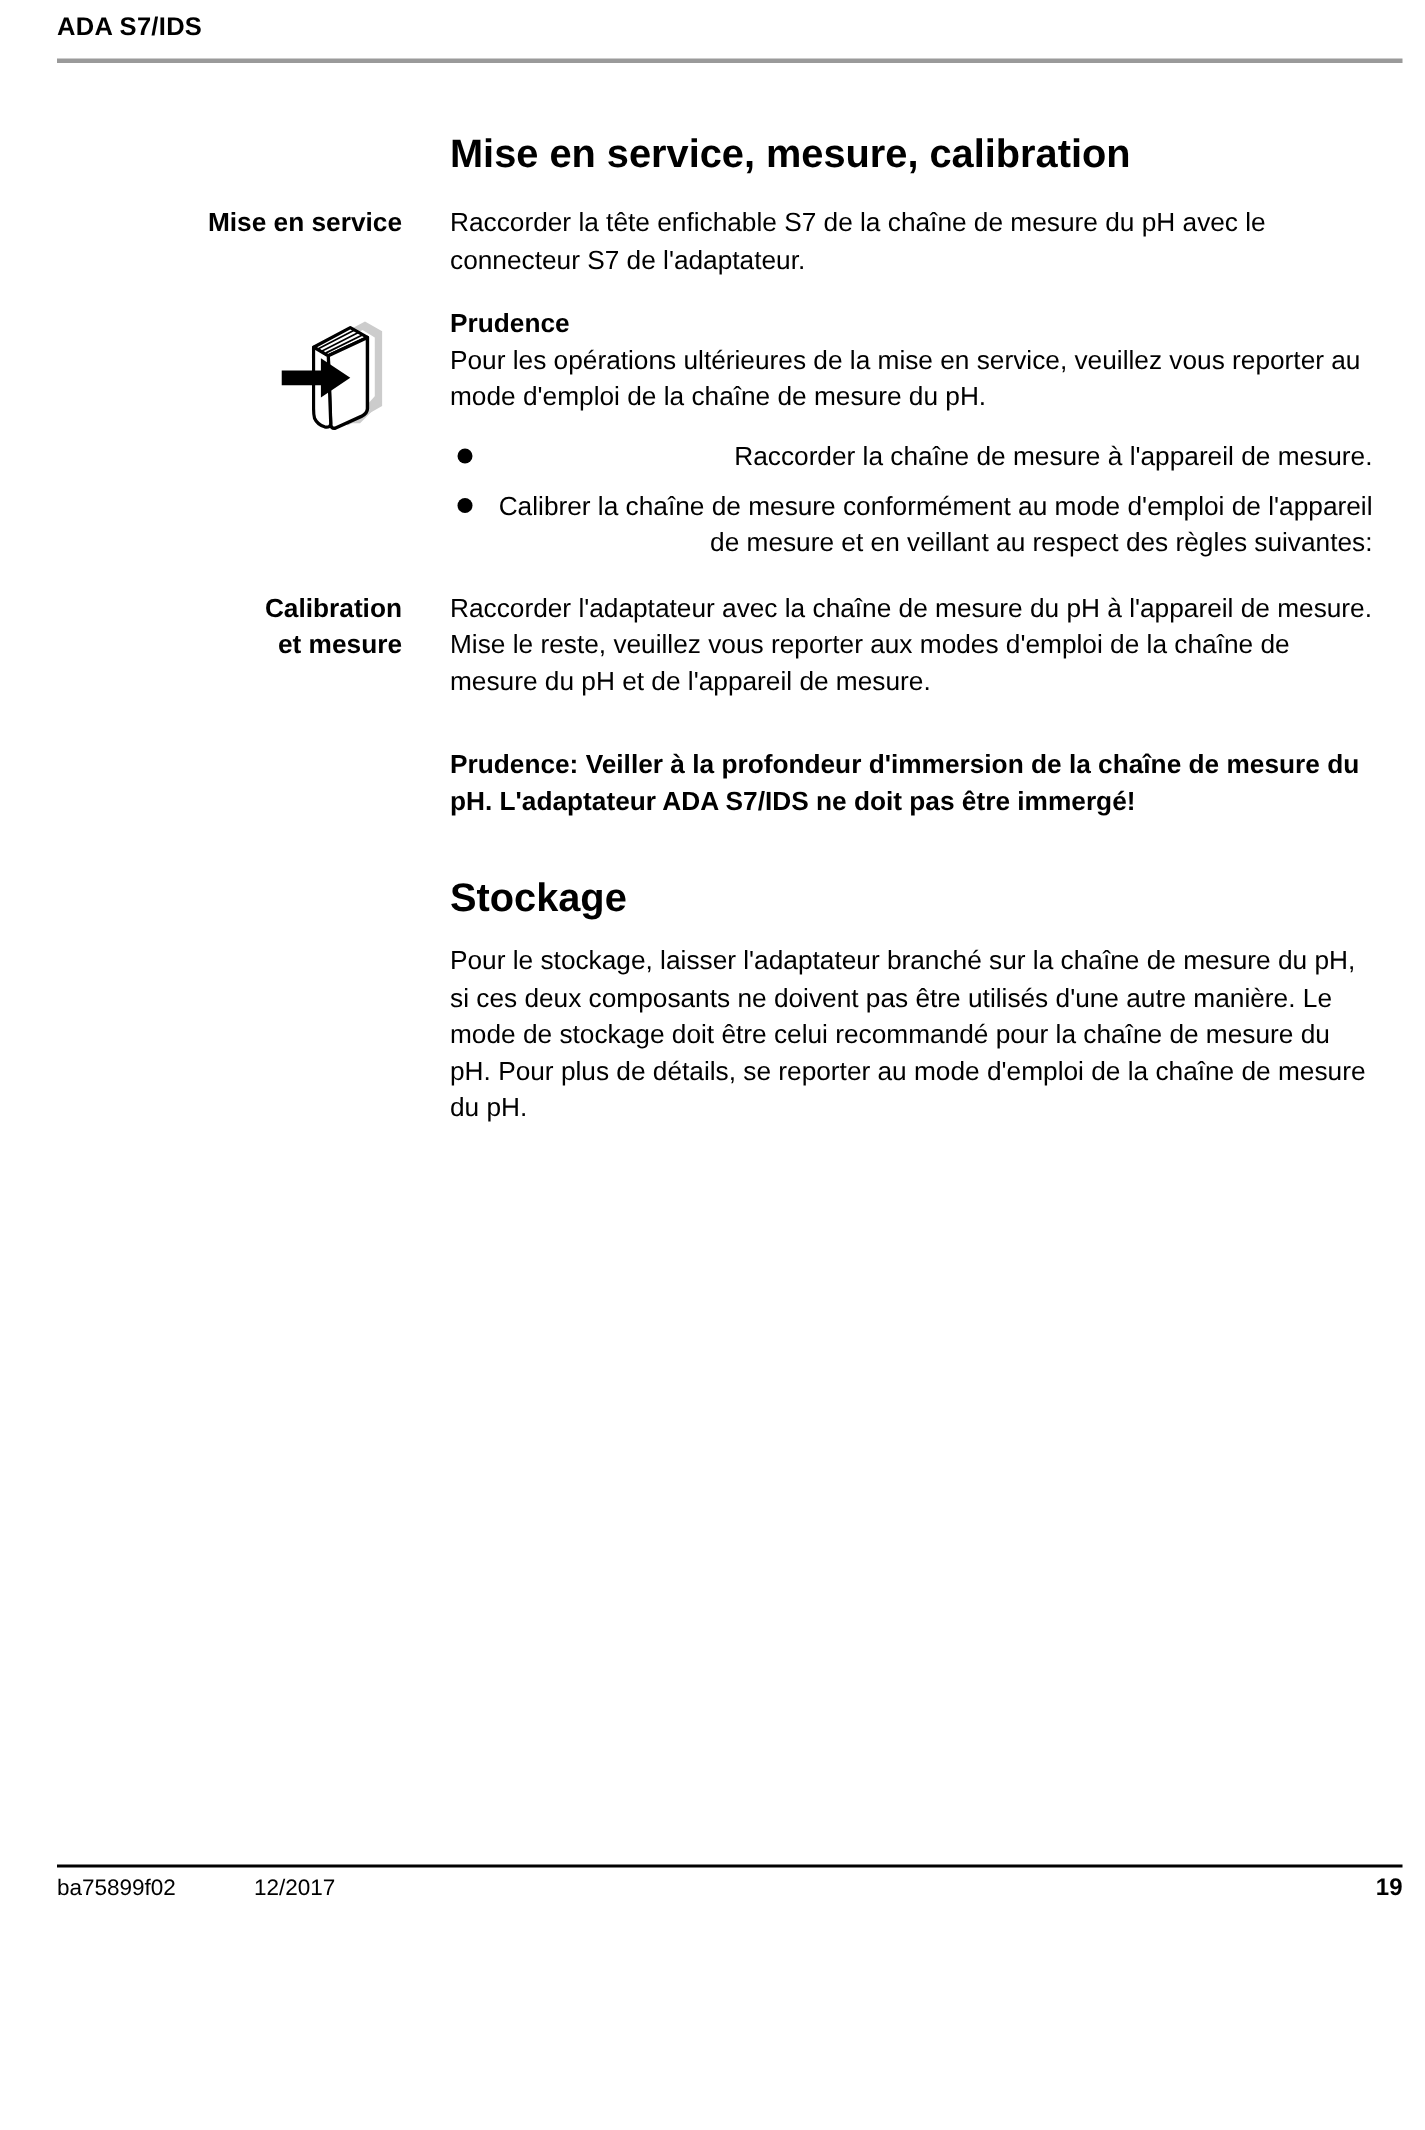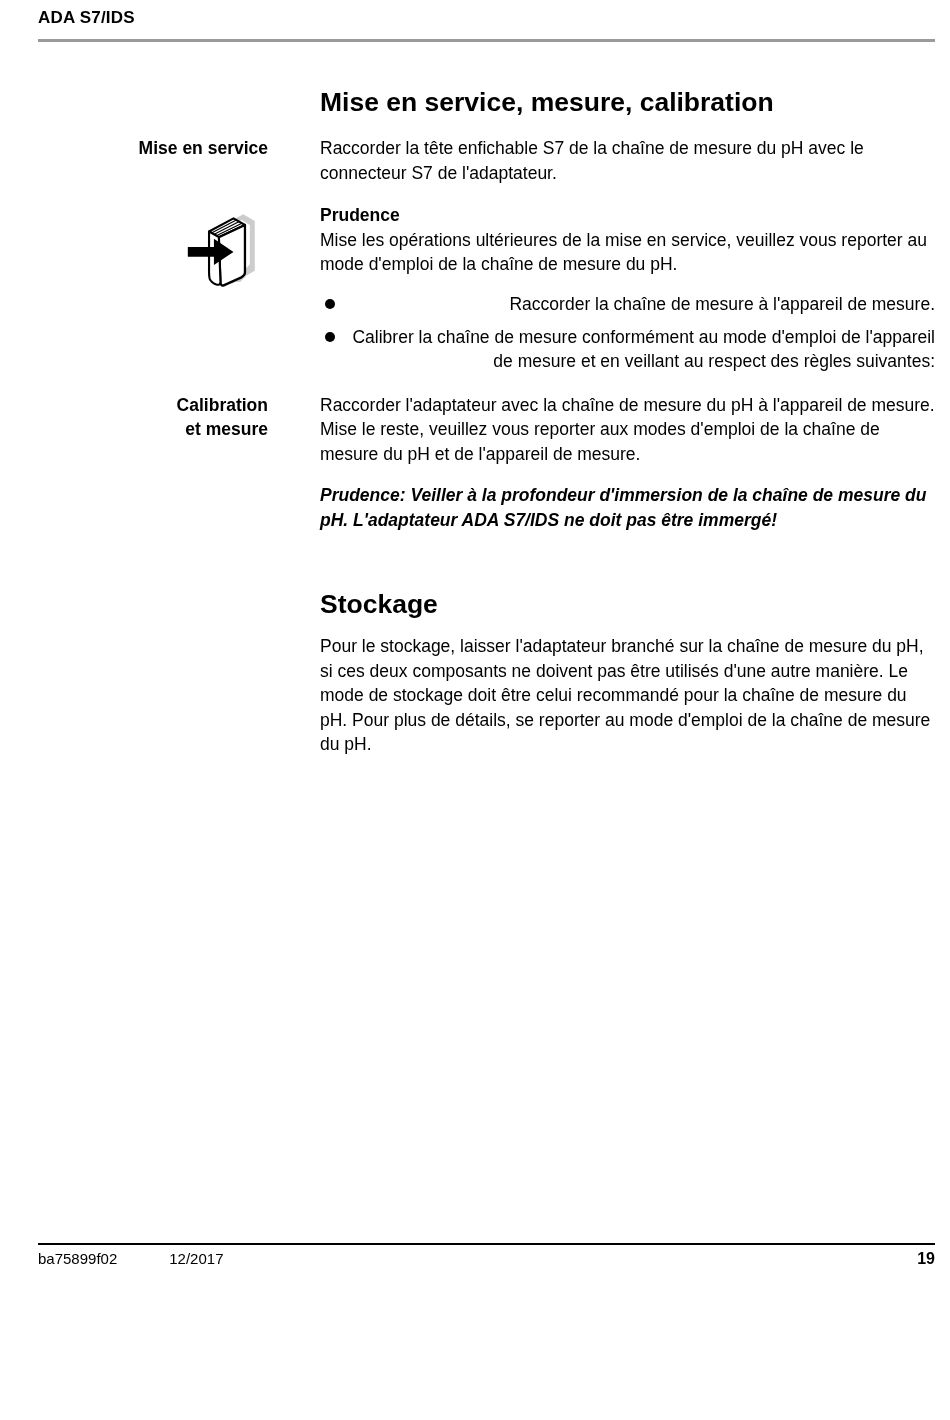--- a/index.html
+++ b/index.html
@@ -25,21 +25,21 @@
   .header-rule {
     margin: 11px 15px 0 38px;
     height: 3px;
     background: #9a9a9a;
   }
   
   .content { margin: 0 15px 0 38px; }
   .row {
     display: grid;
     grid-template-columns: 230px 615px;
-    column-gap: 52px;
+    column-gap: 32px;
   }
   .label-cell {
     text-align: right;
     font-size: 17.5px;
     font-weight: bold;
     line-height: 24.5px;
   }
   .main-cell {
     font-size: 17.5px;
     line-height: 24.5px;
@@ -47,22 +47,22 @@
   .main-title {
     font-size: 26.5px;
     font-weight: bold;
     line-height: 30px;
   }
   .row-title { margin-top: 45px; }
   .row-mise { margin-top: 19px; }
   .row-remarque { margin-top: 18px; }
   .row-bullets { margin-top: 5px; text-align: right; }
   .row-calibration { margin-top: 19px; }
-  .row-warning { margin-top: 17px; font-style: italic; }
-  .row-stockage-heading { margin-top: 57px; }
+  .row-warning { margin-top: 31px; }
+  .row-stockage-heading { margin-top: 37px; }
   .row-stockage-body { margin-top: 15px; }
   .bold-heading { font-weight: bold; }
   .warning-text { font-weight: bold; }
   
   .bullet-item {
     display: grid;
     grid-template-columns: 27px 1fr;
   }
   .bullet-item + .bullet-item { margin-top: 8px; }
   .bullet-dot {
@@ -137,21 +137,21 @@
             <path d="M40 37 L72 22 L72 80 Q72 84 67 86.5 L46 96 Q42 97 42 92 Z" fill="#ffffff" stroke="#000000" stroke-width="2.8" stroke-linejoin="round"></path>
 
             <path d="M28 30 L40 37 L42 92 Q42 96 37 95 Q31 93 28.8 88 Q28 85 28 80 Z" fill="#ffffff" stroke="#000000" stroke-width="2.6" stroke-linejoin="round"></path>
 
             <path d="M2 49 L34 49 L34 39 L58 55 L34 71 L34 61 L2 61 Z" fill="#000000"></path>
           </svg>
         </span>
       </div>
       <div class="main-cell">
         <p class="bold-heading">Prudence</p>
-        <p>Mise les opérations ultérieures de la mise en service, veuillez vous reporter au mode d'emploi de la chaîne de mesure du pH.</p>
+        <p>Pour les opérations ultérieures de la mise en service, veuillez vous reporter au mode d'emploi de la chaîne de mesure du pH.</p>
       </div>
     </div>
 
     <div class="row row-bullets">
       <div class="label-cell"></div>
       <div class="main-cell">
         <div class="bullet-item">
           <span class="bullet-dot"></span>
           <span>Raccorder la chaîne de mesure à l'appareil de mesure.</span>
         </div>

